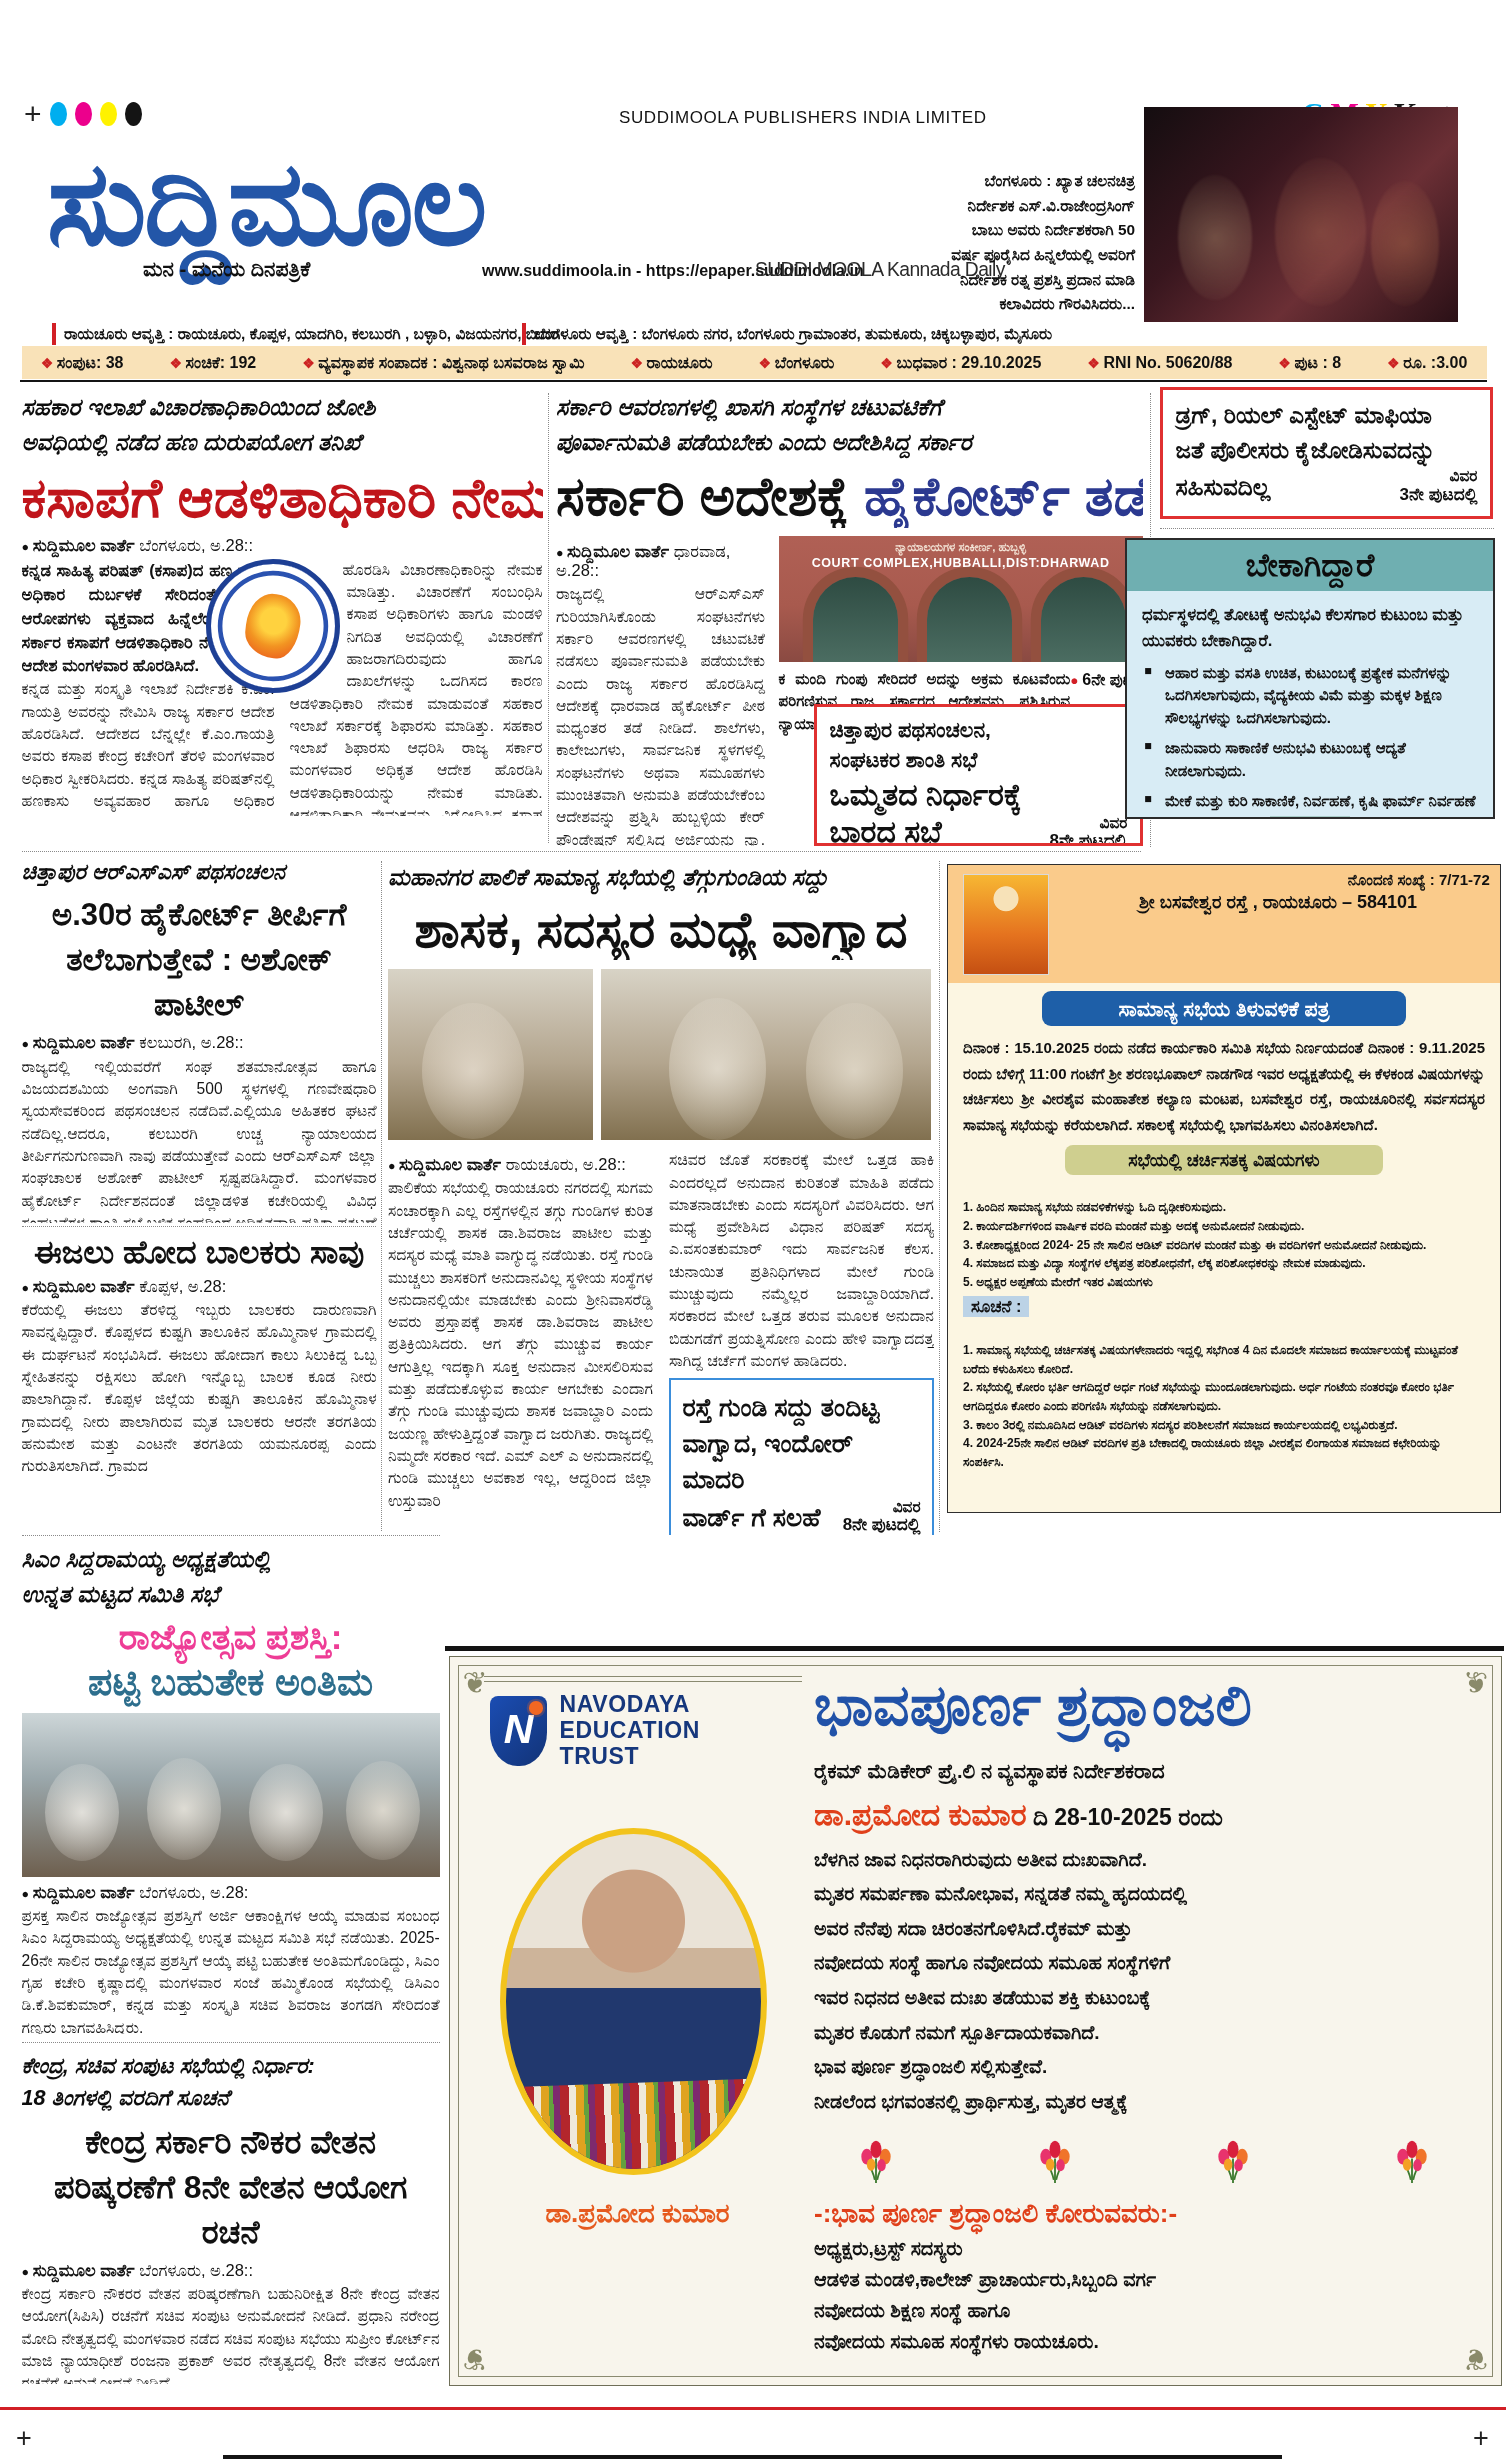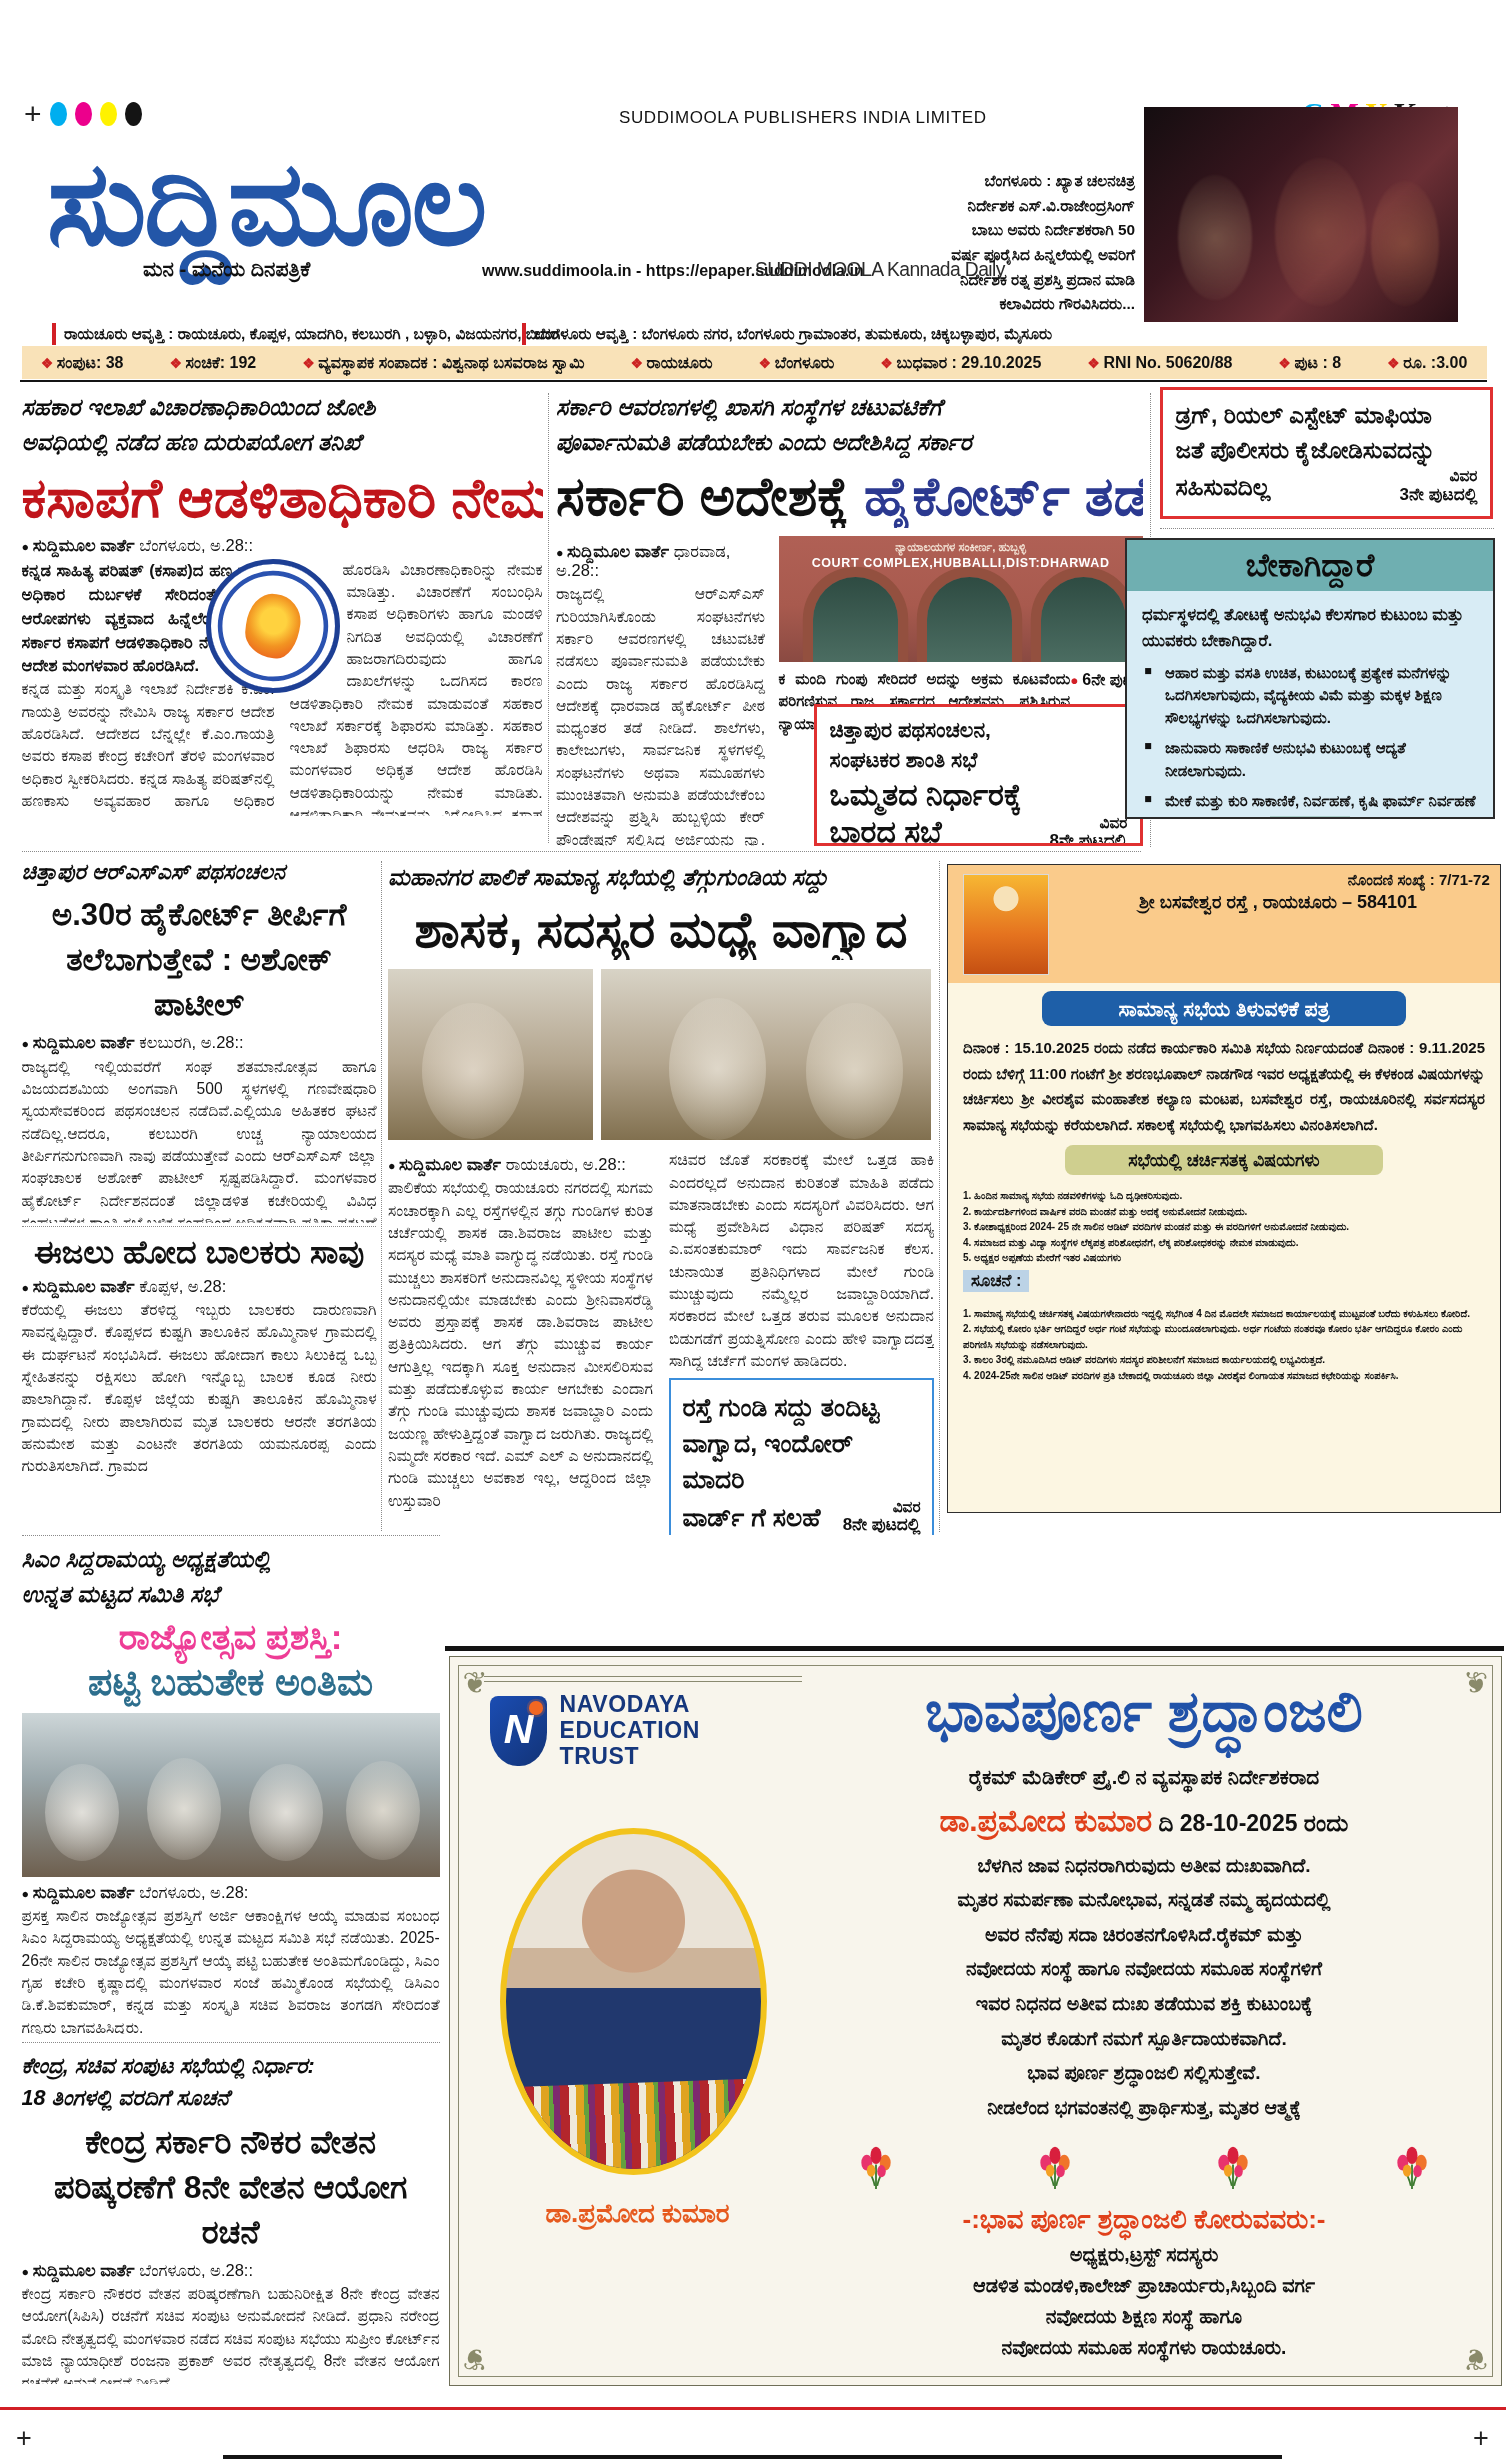--- a/index.html
+++ b/index.html
@@ -126,21 +126,21 @@
   .lg-deity { position:absolute; left:15px; top:9px; width:86px; height:101px; border:1.1px solid #d9d9d9; background:
       radial-gradient(circle at 50% 24%, #f7e2b8 0 14%, transparent 15%),
       linear-gradient(180deg,#f7b733 0%,#e5731f 60%,#c44f12 100%); }
   .lg-title { margin-left:108px; text-align:center; color:#C4161C; font-size:30px; font-weight:800; line-height:1.35; }
   .lg-addr { margin-left:108px; text-align:center; font-size:18px; font-weight:700; margin-top:3.4px; }
   .lg-pill { width:364px; margin:8px auto 0; background:#1E5FA8; color:#fff; text-align:center;
              font-size:20.5px; font-weight:700; padding:5.7px 0; border-radius:9px; }
   .lg-body { padding:9px 15px 0; font-size:15px; font-weight:600; line-height:1.7; text-align:justify; }
   .lg-pill2 { width:318px; margin:8px auto 0; background:#CFCF8F; text-align:center; font-size:17.6px; font-weight:800;
               padding:4.5px 0; border-radius:8px; }
-  .lg-list { padding:13px 15px 0; font-size:10px; font-weight:600; line-height:1.55; }
+  .lg-list { padding:23px 15px 0; font-size:12px; font-weight:600; line-height:1.55; }
   .lg-note-lbl { display:inline-block; background:#BCD3E6; font-size:16.5px; font-weight:800; padding:1.1px 8px; margin:4.5px 0 1.1px 15px; }
   .lg-foot { display:flex; justify-content:space-between; padding:5.7px 15px 5.7px; font-size:15px; font-weight:700; }
 
   
   .rajyotsava { left:21.6px; top:1542px; width:418px; height:492px; overflow:hidden; }
   .rj-h1 { font-size:35px; font-weight:800; color:#EE3D96; text-align:center; margin-top:5.7px; }
   .rj-h2 { font-size:38px; font-weight:800; color:#2D6E8D; text-align:center; margin-top:3.4px; }
   .rj-photo { width:418px; height:164px; margin-top:8px; position:relative; overflow:hidden;
       background:linear-gradient(180deg,#cdd6d8 0%,#9aa7ab 40%,#6e5f4e 100%); }
   .rj-photo i { position:absolute; border-radius:50%; }
@@ -163,21 +163,21 @@
   .nav-shield::after { content:""; position:absolute; right:4.5px; top:5.7px; width:13.6px; height:13.6px; border-radius:50%;
       background:#f26722; box-shadow:0 0 0 2.3px rgba(242,103,34,.25); }
   .nav-words { color:#16377c; font-weight:800; font-size:23px; line-height:1.12; letter-spacing:0.6px; }
   .ob-portrait { position:absolute; left:50px; top:171px; width:267px; height:347px; border-radius:50%;
       border:6.8px solid #F2C31C; overflow:hidden;
       background:radial-gradient(circle at 50% 26%, #caa183 0 51px, transparent 52px),
                  linear-gradient(180deg,#eae3d7 0 34%,#cdb49a 34% 46%,#21386e 46% 100%); }
   .ob-garland { position:absolute; left:-6%; bottom:-4.5px; width:112%; height:91px; border-radius:0 0 136px 136px; transform:rotate(-2deg);
       background:repeating-linear-gradient(90deg,#b3262c 0 9px,#efe9da 9px 16px,#e0a320 16px 24px,#63a13e 24px 28.4px,#7e2a6e 28.4px 35px); }
   .ob-pcap { position:absolute; left:34px; top:541px; width:307px; text-align:center; color:#E65A1E; font-size:26px; font-weight:800; }
-  .ob-right { position:absolute; left:364px; top:21px; width:660px; text-align:center; }
+  .ob-right { position:absolute; left:364px; top:15px; width:660px; text-align:left; }
   .ob-title { color:#2152A8; font-size:57px; font-weight:800; }
   .ob-l1 { font-size:20px; font-weight:800; margin-top:20.5px; }
   .ob-name { margin-top:15px; }
   .ob-name .nm { color:#E0401A; font-size:30px; font-weight:800; }
   .ob-name .dt { font-size:23px; font-weight:800; }
   .ob-body { margin-top:10.2px; font-size:19px; font-weight:700; line-height:1.82; }
   .tulips { display:flex; justify-content:space-between; padding:0 40px; margin-top:11.4px; }
   .ob-mt { color:#E0401A; font-size:26px; font-weight:800; margin-top:12.5px; }
   .ob-m { font-size:19.3px; font-weight:800; margin-top:9px; }
 

